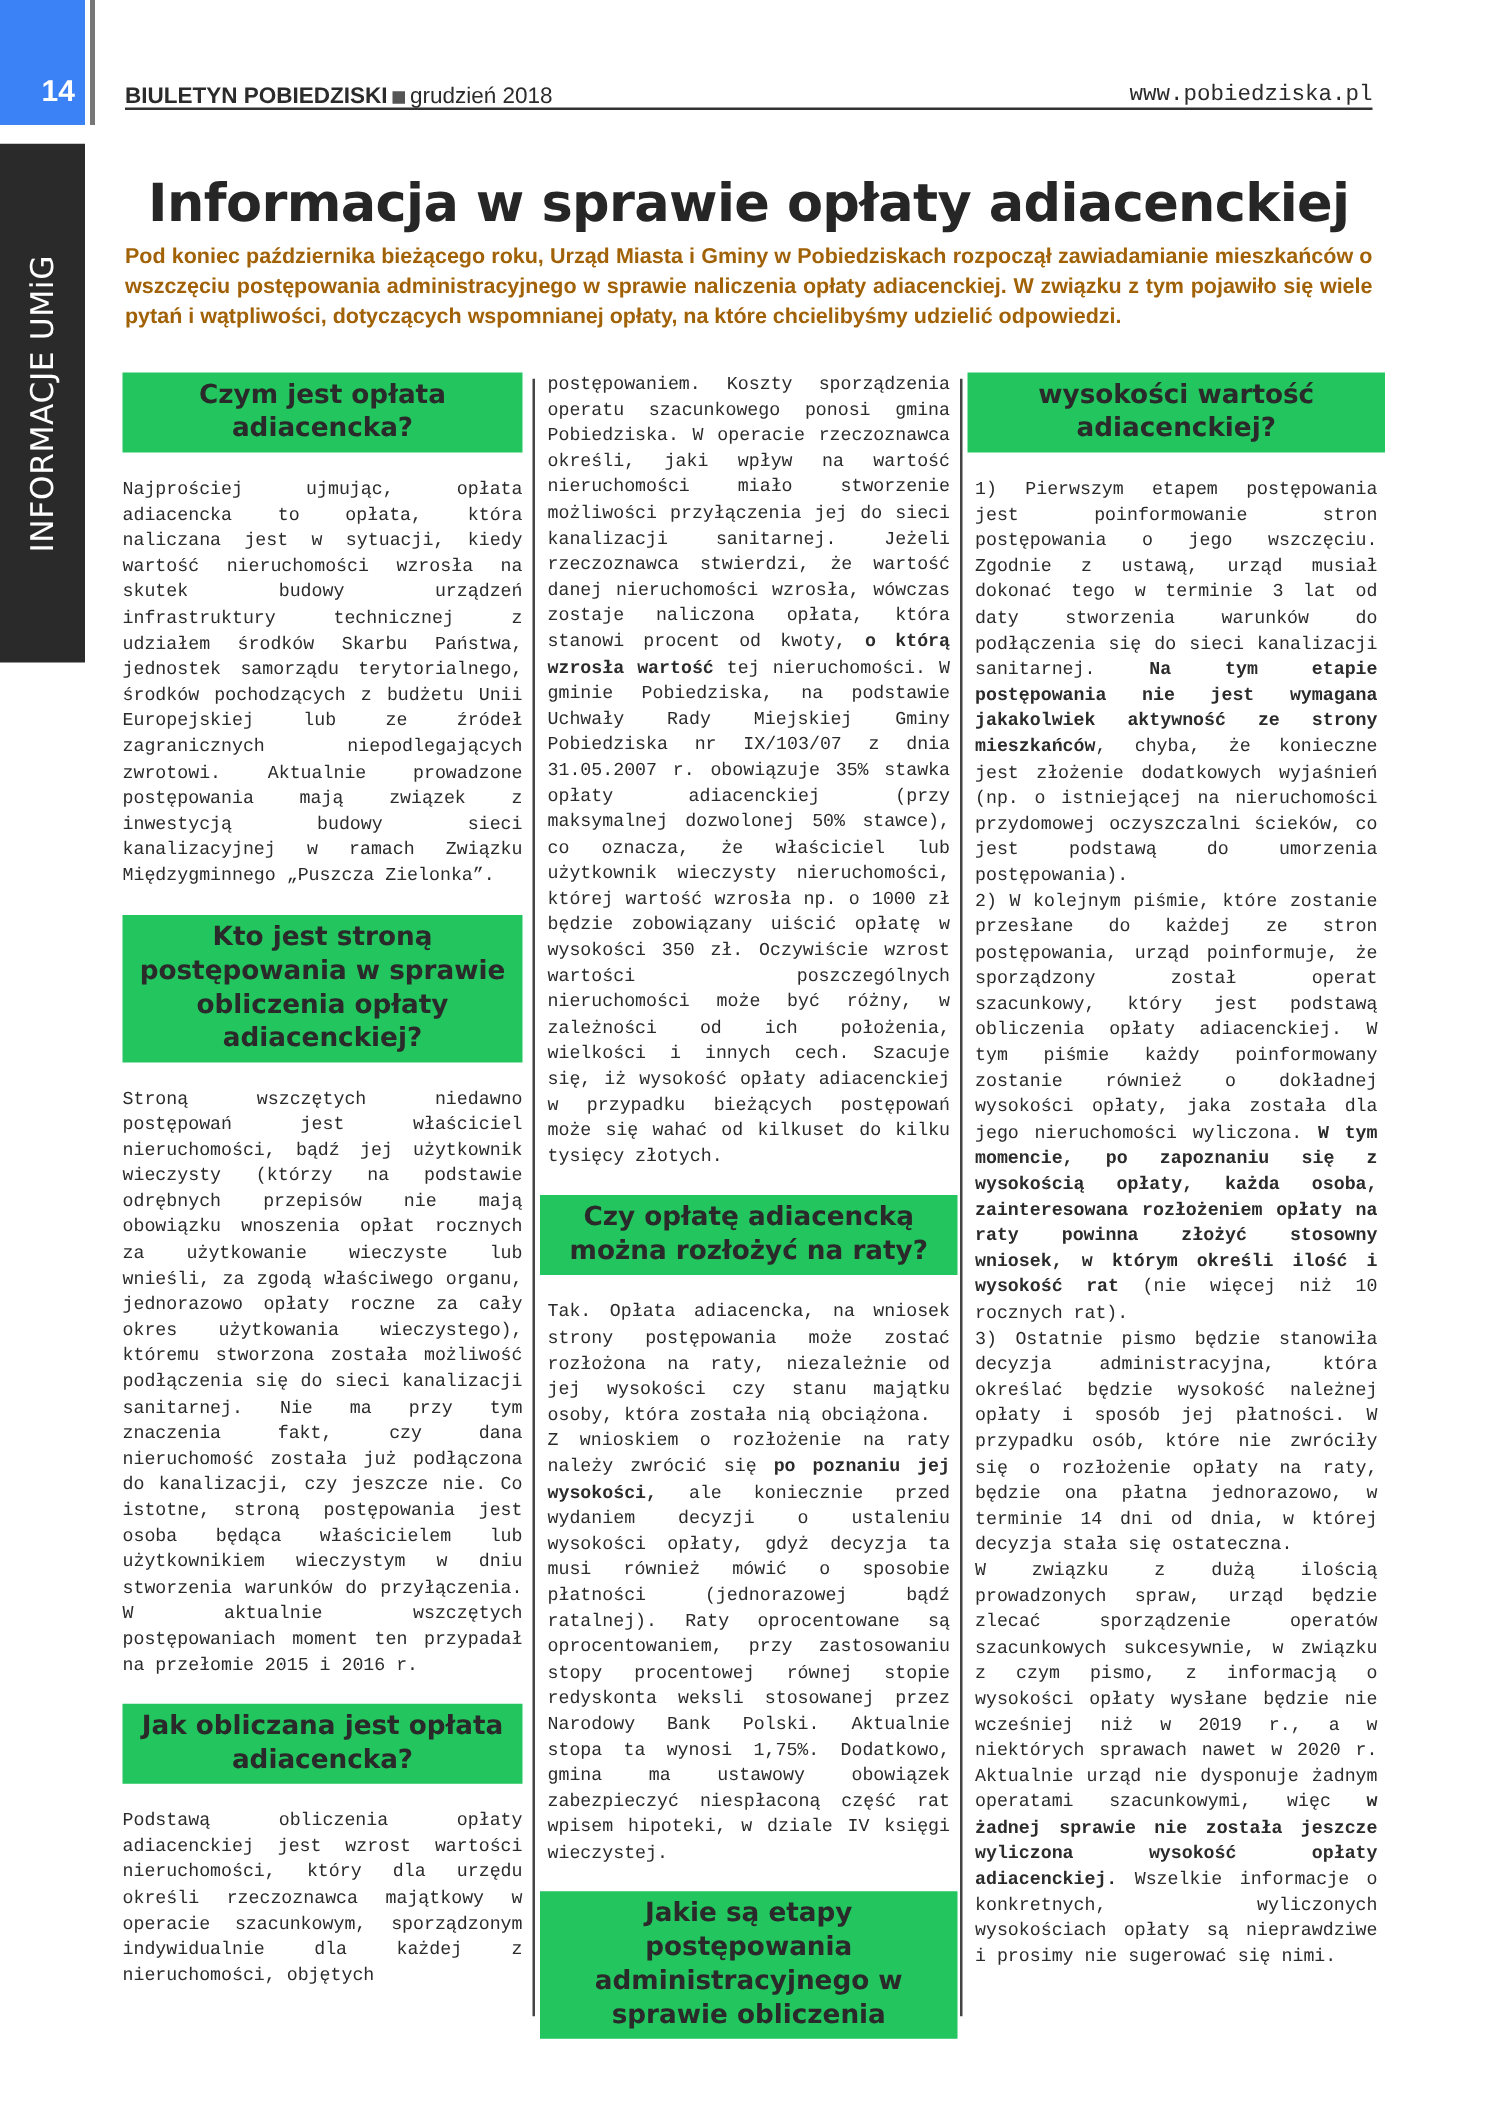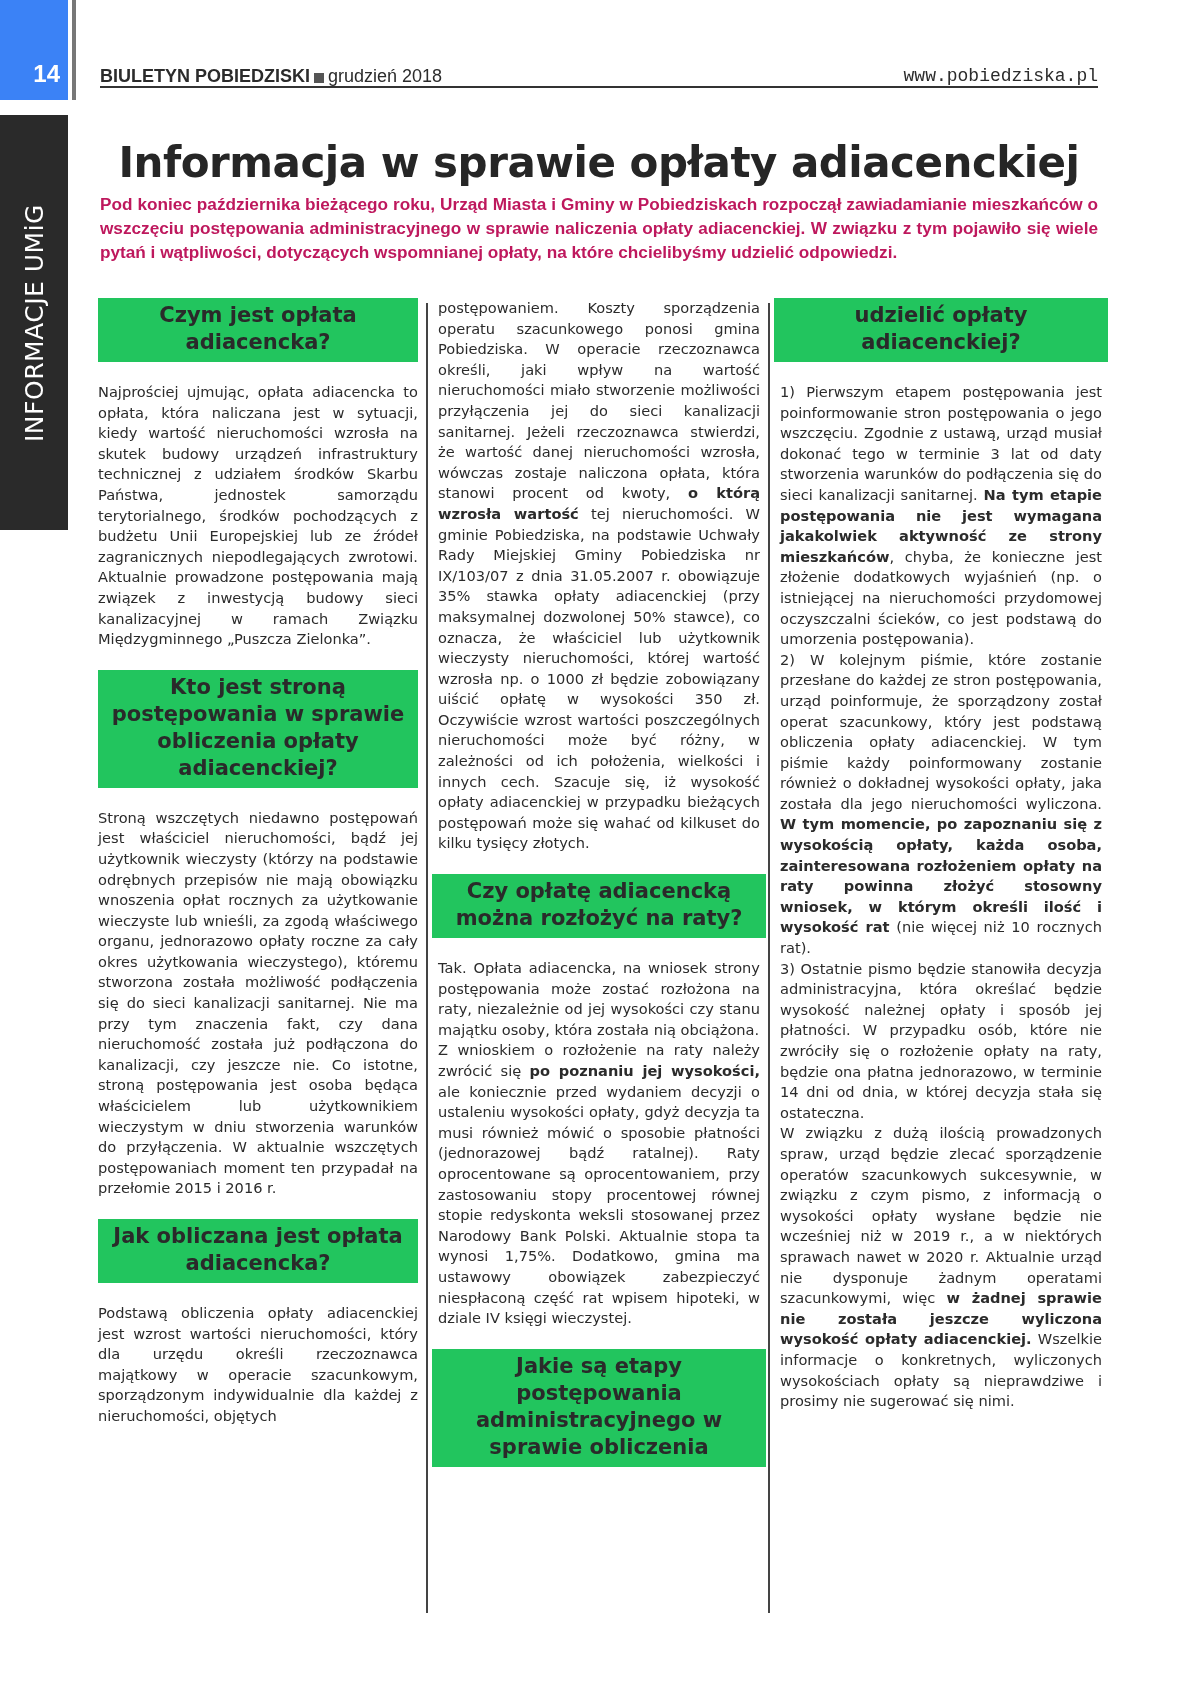--- a/index.html
+++ b/index.html
@@ -44,41 +44,41 @@
     .header-bar .site { position: absolute; right: 0; top: 0; font-family: Liberation Mono, monospace; }
     .title {
       position: absolute; left: 100px; right: 92px; top: 110px;
       text-align: center; font-weight: bold; font-size: 42px;
       font-family: "DejaVu Sans", sans-serif; color: #262626;
       letter-spacing: -0.5px;
     }
     .lead {
       position: absolute; left: 100px; right: 92px; top: 192px;
       font-weight: bold; font-size: 17.2px; line-height: 24px;
-      text-align: justify; color: #be185d;
+      text-align: justify; color: #a16207;
       font-family: "Liberation Sans", sans-serif;
     }
     .col {
       position: absolute; top: 298px;
       font-size: 14.6px; line-height: 20.6px; text-align: justify;
       font-family: "DejaVu Sans", sans-serif; color: #2b2b2b;
     }
     .col1 { left: 98px; width: 320px; }
     .col2 { left: 438px; width: 322px; }
     .col3 { left: 780px; width: 322px; }
     .vrule { position: absolute; top: 303px; width: 2px; background: #444; }
     .vr1 { left: 426px; height: 1310px; }
     .vr2 { left: 768px; height: 1310px; }
     .q {
       background: #22c55e; text-align: center; font-weight: bold;
       font-size: 21px; line-height: 27px; padding: 4px 6px 6px;
       margin: 0 -6px 20px; color: #2a2a2a;
     }
     .col1 .q { margin-left: 0; margin-right: 0; }
-    p { margin: 0; }
+    p { margin: 0; font-family: Liberation Mono, monospace; }
     .gap { height: 20px; }
     b { font-weight: bold; }
   </style>
 </head>
 <body>
 
 <div class="page-num-box">
   <span class="num">14</span>
 </div>
 <div class="page-num-rule"></div>
@@ -118,21 +118,21 @@
   <div class="q">Czy opłatę adiacencką można rozłożyć na raty?</div>
   <p>Tak. Opłata adiacencka, na wniosek strony postępowania może zostać rozłożona na raty, niezależnie od jej wysokości czy stanu majątku osoby, która została nią obciążona.</p>
   <p>
     <span>Z wnioskiem o rozłożenie na raty należy zwrócić się </span><b>po poznaniu jej wysokości,</b><span> ale koniecznie przed wydaniem decyzji o ustaleniu wysokości opłaty, gdyż decyzja ta musi również mówić o sposobie płatności (jednorazowej bądź ratalnej). Raty oprocentowane są oprocentowaniem, przy zastosowaniu stopy procentowej równej stopie redyskonta weksli stosowanej przez Narodowy Bank Polski. Aktualnie stopa ta wynosi 1,75%. Dodatkowo, gmina ma ustawowy obowiązek zabezpieczyć niespłaconą część rat wpisem hipoteki, w dziale IV księgi wieczystej.</span>
   </p>
   <div class="gap"></div>
   <div class="q">Jakie są etapy postępowania administracyjnego w sprawie obliczenia</div>
 </div>
 
 <div class="col col3">
-  <div class="q">udzielić opłaty adiacenckiej?</div>
+  <div class="q">wysokości wartość adiacenckiej?</div>
   <p>
     <span>1) Pierwszym etapem postępowania jest poinformowanie stron postępowania o jego wszczęciu. Zgodnie z ustawą, urząd musiał dokonać tego w terminie 3 lat od daty stworzenia warunków do podłączenia się do sieci kanalizacji sanitarnej. </span><b>Na tym etapie postępowania nie jest wymagana jakakolwiek aktywność ze strony mieszkańców</b><span>, chyba, że konieczne jest złożenie dodatkowych wyjaśnień (np. o istniejącej na nieruchomości przydomowej oczyszczalni ścieków, co jest podstawą do umorzenia postępowania).</span>
   </p>
   <p>
     <span>2) W kolejnym piśmie, które zostanie przesłane do każdej ze stron postępowania, urząd poinformuje, że sporządzony został operat szacunkowy, który jest podstawą obliczenia opłaty adiacenckiej. W tym piśmie każdy poinformowany zostanie również o dokładnej wysokości opłaty, jaka została dla jego nieruchomości wyliczona. </span><b>W tym momencie, po zapoznaniu się z wysokością opłaty, każda osoba, zainteresowana rozłożeniem opłaty na raty powinna złożyć stosowny wniosek, w którym określi ilość i wysokość rat</b><span> (nie więcej niż 10 rocznych rat).</span>
   </p>
   <p>3) Ostatnie pismo będzie stanowiła decyzja administracyjna, która określać będzie wysokość należnej opłaty i sposób jej płatności. W przypadku osób, które nie zwróciły się o rozłożenie opłaty na raty, będzie ona płatna jednorazowo, w terminie 14 dni od dnia, w której decyzja stała się ostateczna.</p>
   <p>
     <span>W związku z dużą ilością prowadzonych spraw, urząd będzie zlecać sporządzenie operatów szacunkowych sukcesywnie, w związku z czym pismo, z informacją o wysokości opłaty wysłane będzie nie wcześniej niż w 2019 r., a w niektórych sprawach nawet w 2020 r. Aktualnie urząd nie dysponuje żadnym operatami szacunkowymi, więc </span><b>w żadnej sprawie nie została jeszcze wyliczona wysokość opłaty adiacenckiej.</b><span> Wszelkie informacje o konkretnych, wyliczonych wysokościach opłaty są nieprawdziwe i prosimy nie sugerować się nimi.</span>
   </p>

